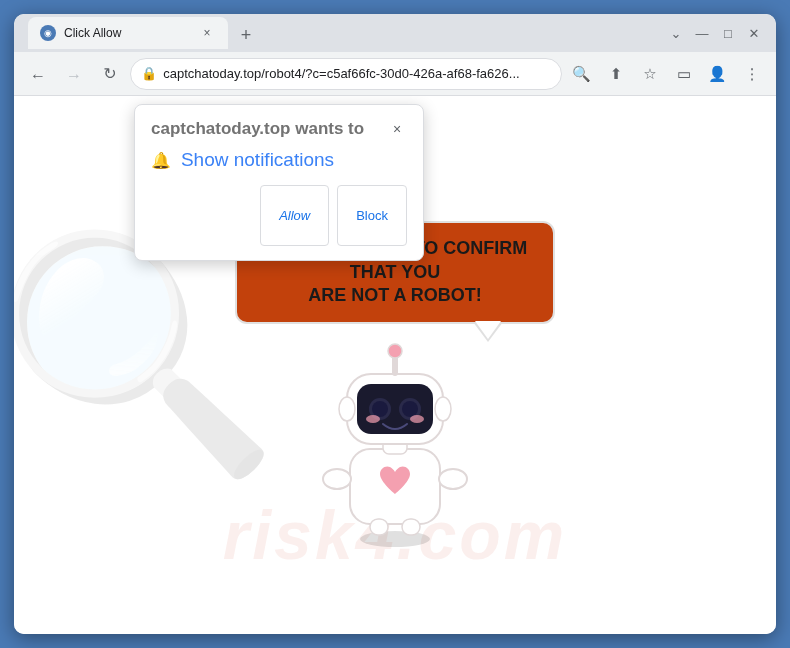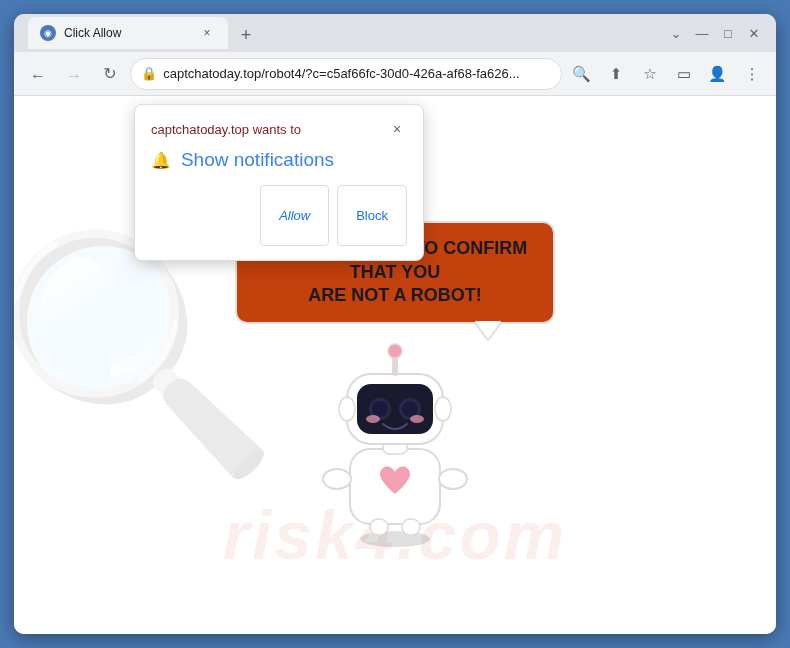--- a/index.html
+++ b/index.html
@@ -294,23 +294,23 @@
     }
 
     .popup-header {
       display: flex;
       align-items: center;
       justify-content: space-between;
       margin-bottom: 10px;
     }
 
     .popup-title {
-      font-size: 13px;
-      color: #7f1d1d;
-      font-weight: 400;
+      font-size: 17px;
+      color: #737373;
+      font-weight: 700;
     }
 
     .popup-close {
       width: 20px;
       height: 20px;
       display: flex;
       align-items: center;
       justify-content: center;
       cursor: pointer;
       color: #5f6368;

